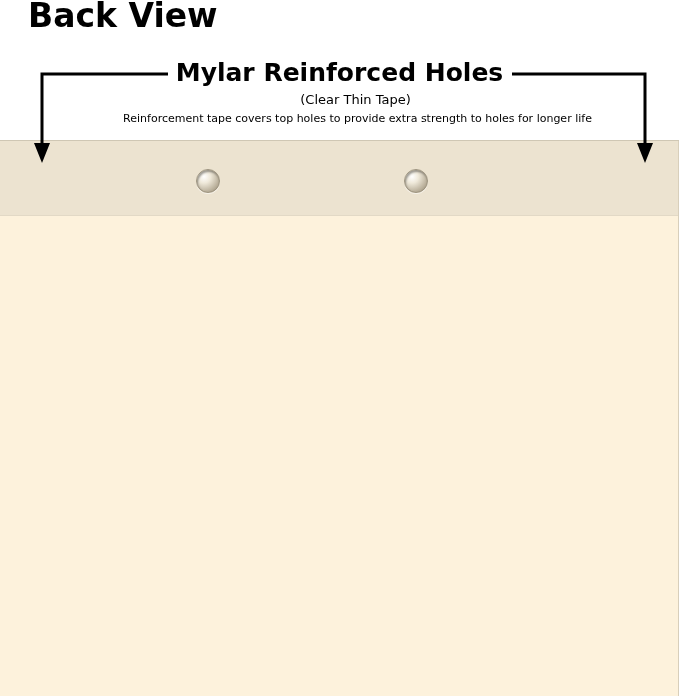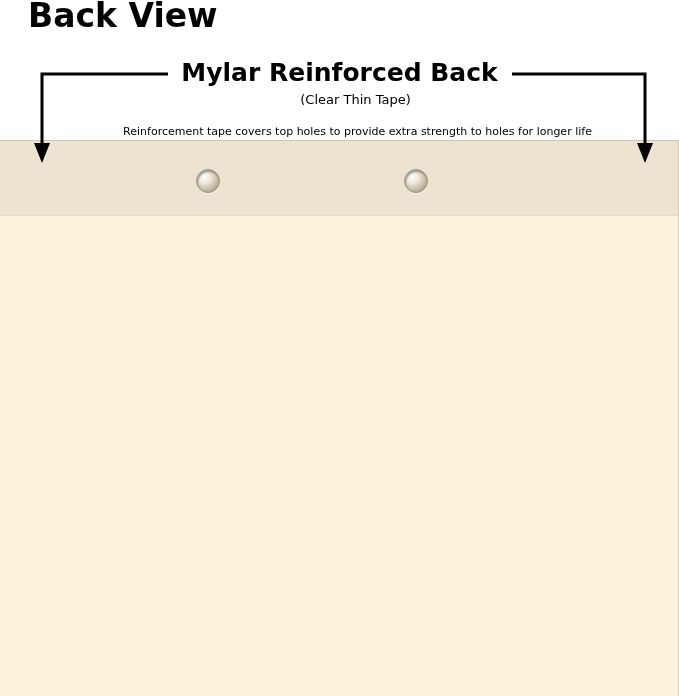--- a/index.html
+++ b/index.html
@@ -60,21 +60,21 @@
     color: #000000;
     margin-top: 3px;
     white-space: nowrap;
     padding-left: 32px;
   }
   .callout-note {
     font-family: "DejaVu Sans", sans-serif;
     font-size: 11px;
     line-height: 14px;
     color: #000000;
-    margin-top: 17px;
+    margin-top: 4px;
     white-space: nowrap;
     padding-left: 36px;
   }
 
   
   #leaders {
     position: absolute;
     left: 0;
     top: 0;
     width: 679px;
@@ -144,21 +144,21 @@
       <div class="hole left"></div>
       <div class="hole right"></div>
     </div>
     <div class="pad-body"></div>
     <div class="pad-edge-right"></div>
   </div>
 
   <div class="back-view-title">Back View</div>
 
   <div class="callout-heading">
-    <div class="callout-title">Mylar Reinforced Back</div>
+    <div class="callout-title">Mylar Reinforced Holes</div>
     <div class="callout-subtitle">(Clear Thin Tape)</div>
     <div class="callout-note">Reinforcement tape covers top holes to provide extra strength to holes for longer life</div>
   </div>
 
   <svg id="leaders" viewBox="0 0 679 696">
 
     <path d="M 168 74 L 42 74 L 42 148" fill="none" stroke="#000000" stroke-width="3"></path>
     <polygon points="42,163 34,143 50,143" fill="#000000"></polygon>
 
     <path d="M 512 74 L 645 74 L 645 148" fill="none" stroke="#000000" stroke-width="3"></path>

